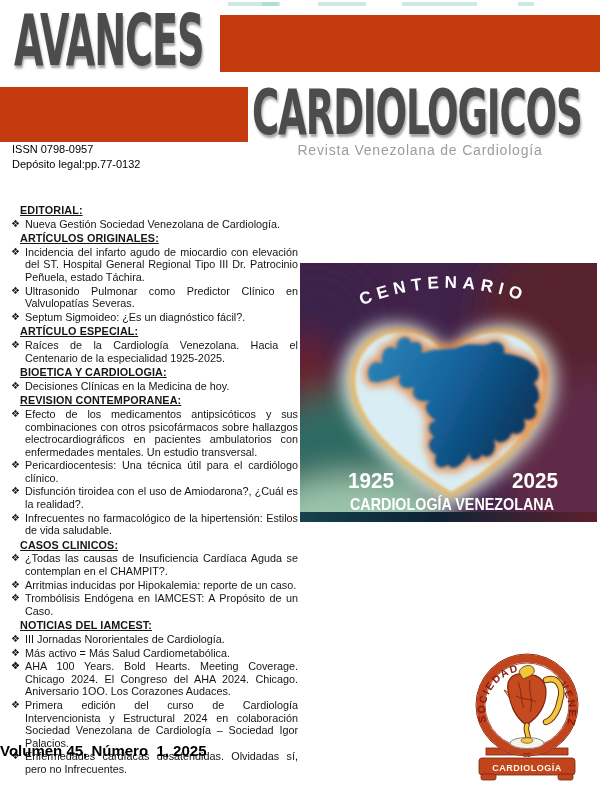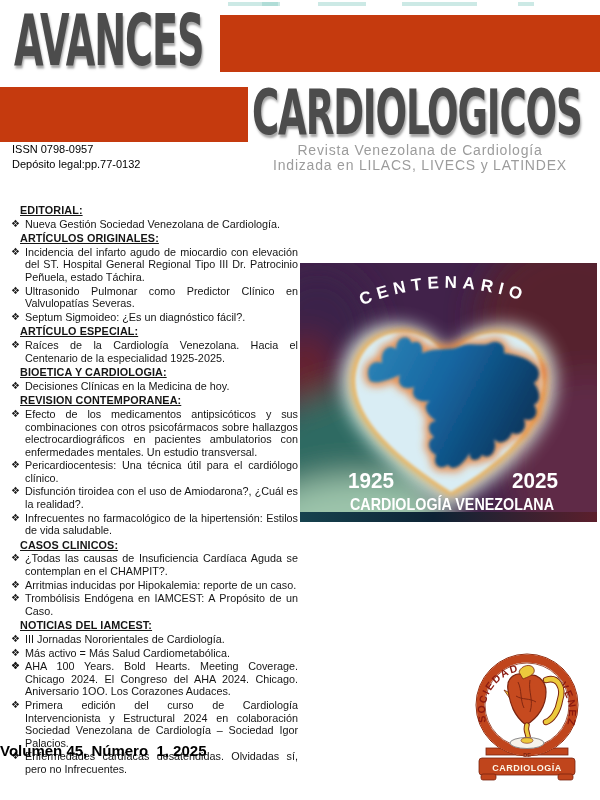--- a/index.html
+++ b/index.html
@@ -50,21 +50,20 @@
   <div class="title1">AVANCES</div>
   <div class="title2">CARDIOLOGICOS</div>
 
   <div class="issn">
     <div>ISSN 0798-0957</div>
     <div>Depósito legal:pp.77-0132</div>
   </div>
 
   <div class="subtitle">
     <div>Revista Venezolana de Cardiología</div>
-    <div>Indizada en LILACS, LIVECS y LATINDEX</div>
   </div>
 
   <div class="toc">
       <div class="toc-heading">EDITORIAL:</div>
       <div class="toc-item"><span class="bullet">❖</span><span>Nueva Gestión Sociedad Venezolana de Cardiología.</span></div>
       <div class="toc-heading">ARTÍCULOS ORIGINALES:</div>
       <div class="toc-item"><span class="bullet">❖</span><span>Incidencia del infarto agudo de miocardio con elevación del ST. Hospital General Regional Tipo III Dr. Patrocinio Peñuela, estado Táchira.</span></div>
       <div class="toc-item"><span class="bullet">❖</span><span>Ultrasonido Pulmonar como Predictor Clínico en Valvulopatías Severas.</span></div>
       <div class="toc-item"><span class="bullet">❖</span><span>Septum Sigmoideo: ¿Es un diagnóstico fácil?.</span></div>
       <div class="toc-heading">ARTÍCULO ESPECIAL:</div>

